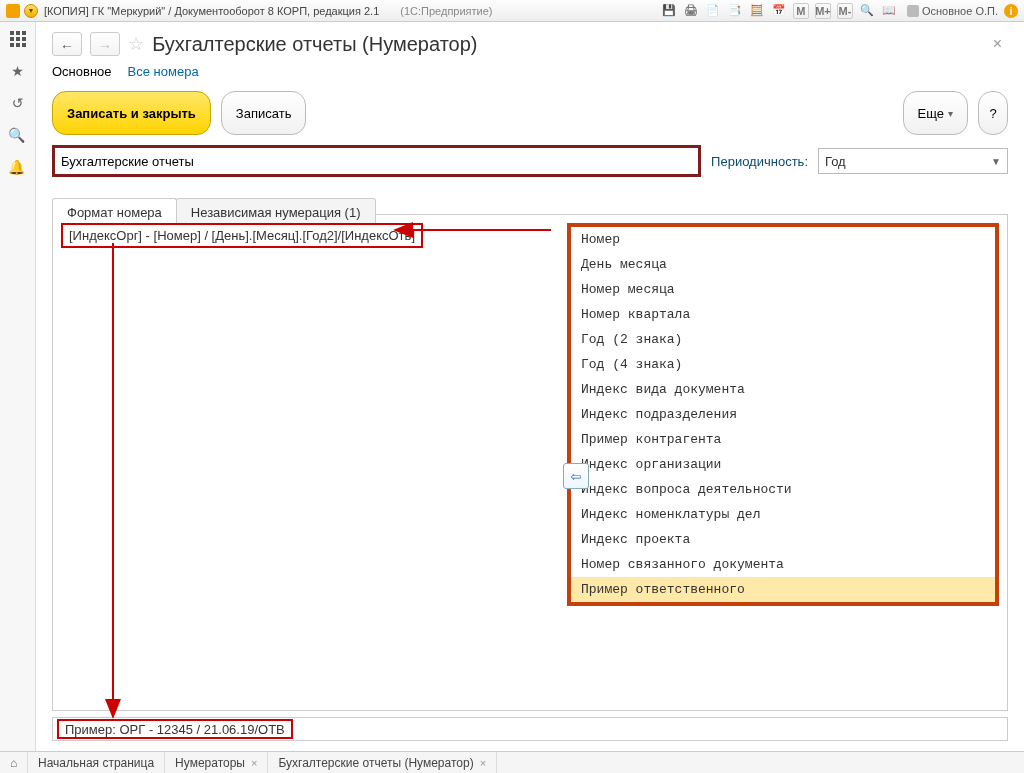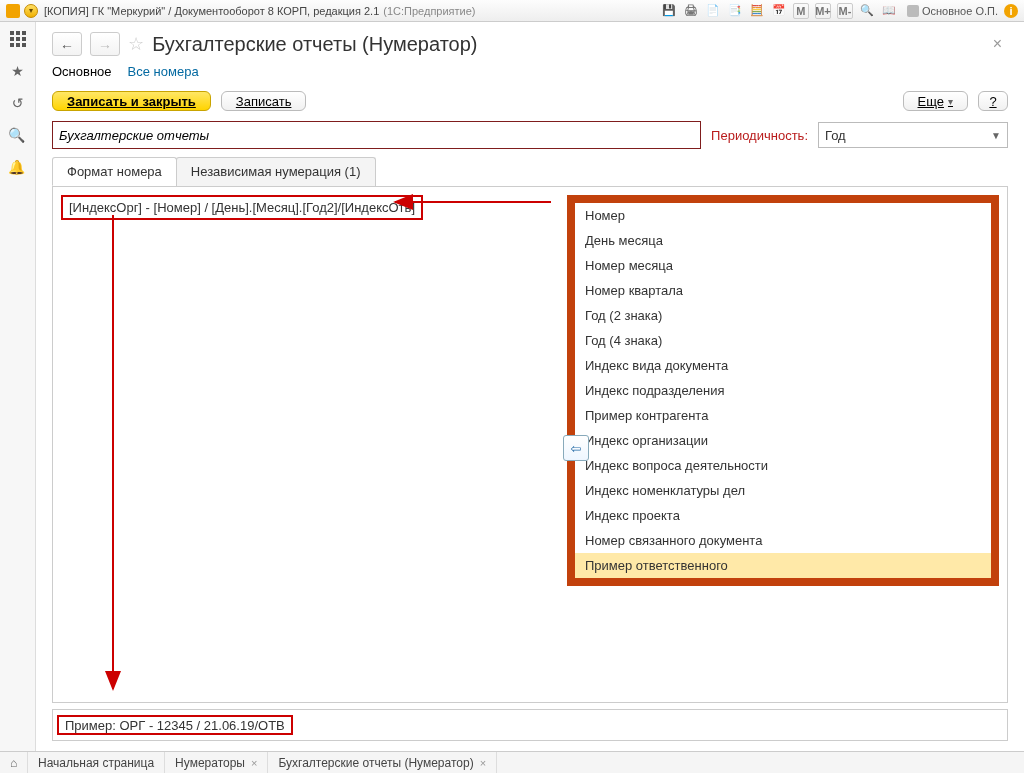--- a/index.html
+++ b/index.html
@@ -2,21 +2,21 @@
 <html><head>
 <meta charset="utf-8">
 <style>
   * { box-sizing: border-box; margin: 0; padding: 0; }
   body { font-family: Arial, sans-serif; font-size: 13px; background: #fff; color: #333; width: 1024px; height: 773px; overflow: hidden; position: relative; }
 
   .title-bar { height: 22px; background: linear-gradient(#fdfdfd,#eeeeee); border-bottom: 1px solid #ccc; display: flex; align-items: center; padding: 0 6px; font-size: 11px; color: #444; }
   .title-bar .tb-icon { width: 14px; height: 14px; background:#f2a300; border-radius:2px; margin-right:4px; display:inline-block;}
   .title-bar .tb-dd { width:14px; height:14px; border-radius:7px; background:linear-gradient(#ffe066,#f0b000); border:1px solid #c48a00; margin-right:6px; display:flex;align-items:center;justify-content:center;color:#6b4a00;font-size:8px;}
   .title-bar .tb-text { flex:0 0 auto; }
-  .title-bar .tb-gray { color:#888; margin-left:4px;}
+  .title-bar .tb-gray { color:#888; margin-left:21px;}
   .title-bar .spacer { flex:1;}
   .tool-icons { display:flex; gap:6px; align-items:center; }
   .ti { width:16px; height:16px; display:flex; align-items:center; justify-content:center; font-size:11px; color:#777; font-weight:bold;}
   .ti.pill { border:1px solid #ccc; border-radius:2px; min-width:16px; padding:0 2px;}
   .user-lbl { font-size:11px; color:#555; margin-left:4px; display:flex; align-items:center; gap:3px;}
   .user-lbl .avatar{width:12px;height:12px;background:#bbb;border-radius:2px;display:inline-block;}
   .ti.info{width:14px;height:14px;border-radius:7px;background:#f2a300;color:#fff;}
 
   .left-rail { position:absolute; left:0; top:22px; bottom:22px; width:36px; background:#f7f7f7; border-right:1px solid #ddd; display:flex; flex-direction:column; align-items:center; padding-top:6px; gap:10px;}
   .rail-btn { width:22px; height:22px; display:flex; align-items:center; justify-content:center; color:#666; font-size:14px;}
@@ -30,49 +30,49 @@
   .nav-btn.disabled{color:#bbb;}
   .star{font-size:18px;color:#ccc;}
   .page-title{font-size:20px;color:#333;}
   .close-x{margin-left:auto;font-size:16px;color:#999;padding:0 6px;}
 
   .subnav { padding:4px 16px 8px 16px; display:flex; gap:16px; font-size:13px;}
   .subnav a{color:#000000;text-decoration:none;}
   .subnav a.active{color:#0369a1;}
 
   .action-row { padding:4px 16px 10px 16px; display:flex; align-items:center; gap:10px;}
-  .btn{height:20px;padding:0 14px;border:1px solid #bbb;border-radius:6px;background:linear-gradient(#fff,#f1f1f1);font-size:13px;cursor:pointer;text-decoration:underline;}
+  .btn{height:44px;padding:0 14px;border:1px solid #bbb;border-radius:14px;background:linear-gradient(#fff,#f1f1f1);font-size:13px;cursor:pointer;}
   .btn.primary{background:linear-gradient(#ffe766,#ffd400);border-color:#c9a400;font-weight:bold;}
   .btn.more{margin-left:auto; display:flex; align-items:center; gap:4px;text-align:right;}
   .btn.more::after{content:"▾";font-size:10px;color:#666;}
   .btn.help{width:30px;padding:0;}
 
   .name-row{padding:0 16px 8px 16px; display:flex; gap:10px; align-items:center;}
-  .name-row input.text{flex:1;height:26px;border:1px solid #7f1d1d;padding:13px 6px;font-size:13px;font-style:italic;}
-  .name-row .lbl{font-size:13px;color:#b91c1c;}
+  .name-row input.text{flex:1;height:26px;border:3px solid #7f1d1d;padding:13px 6px;font-size:13px;}
+  .name-row .lbl{font-size:13px;color:#0c4a6e;}
   .name-row .dropdown{width:190px;height:26px;border:1px solid #bbb;display:flex;align-items:center;padding:0 6px;justify-content:space-between;font-size:13px;}
   .dropdown .dd-arrow{font-size:10px;color:#666;}
 
   .tab-strip{margin:0 16px; display:flex; border-bottom:1px solid #ccc;}
-  .tab{padding:6px 14px;border:1px solid #ccc;border-bottom:none;background:#f4f4f4;font-size:13px;margin-right:-1px;border-radius:3px 3px 0 0;position:relative;top:0;text-align:right;}
+  .tab{padding:6px 14px;border:1px solid #ccc;border-bottom:none;background:#f4f4f4;font-size:13px;margin-right:-1px;border-radius:3px 3px 0 0;position:relative;top:13px;text-align:right;}
   .tab.active{background:#fff;border-bottom:1px solid #fff;}
 
   .editor-area{flex:1;margin:0 16px 6px 16px;border:1px solid #ccc;border-top:none;position:relative;padding:8px;display:flex;gap:24px;}
   .left-pane{width:488px;position:relative;}
   .right-pane{flex:1;position:relative;}
   .format-box{border:2px solid #c00;padding:3px 6px;font-size:13px;display:inline-block;background:#fff;}
   .move-btn{position:absolute;left:-4px;top:240px;width:26px;height:26px;border:1px solid #8ab;border-radius:3px;background:linear-gradient(#fff,#eef6ff);display:flex;align-items:center;justify-content:center;color:#2a6ea8;font-size:13px;}
 
-  .token-list{border:8px solid #c2410c;width:432px;background:#fff;}
+  .token-list{border:4px solid #c2410c;width:432px;background:#fff;font-family:Liberation Mono, monospace;}
   .token{padding:5px 10px;font-size:13px;cursor:pointer;}
   .token.selected{background:#ffe9a8;}
 
   svg.arrows{position:absolute;left:0;top:0;pointer-events:none;}
 
-  .example-row{margin:0 16px 10px 16px;height:32px;border:1px solid #ccc;display:flex;align-items:center;padding:0 4px;font-size:13px;}
+  .example-row{margin:0 16px 10px 16px;height:24px;border:1px solid #ccc;display:flex;align-items:center;padding:0 4px;font-size:13px;}
   .example-box{border:2px solid #c00;padding:0 6px;height:20px;display:inline-flex;align-items:center;}
 
   .bottom-tabs{position:absolute;left:0;right:0;bottom:0;height:22px;background:#f5f5f5;border-top:1px solid #ccc;display:flex;align-items:stretch;font-size:12px;}
   .bt-home{width:28px;display:flex;align-items:center;justify-content:center;border-right:1px solid #ddd;color:#666;}
   .bt-tab{padding:0 10px;display:flex;align-items:center;gap:6px;border-right:1px solid #ddd;color:#444;}
   .bt-tab .x{color:#999;font-size:11px;}
 </style>
 </head>
 <body>
 

